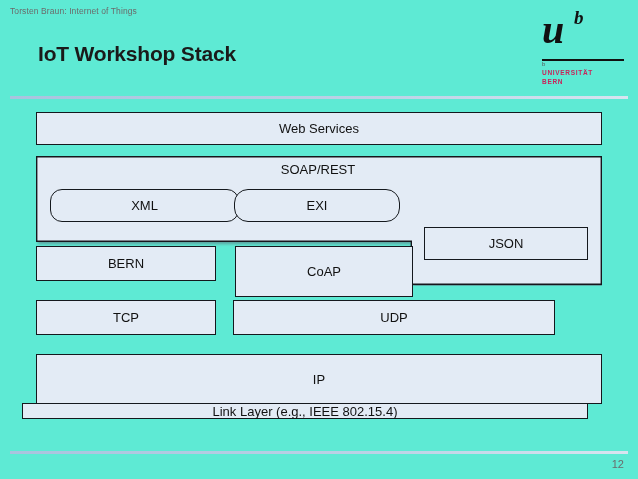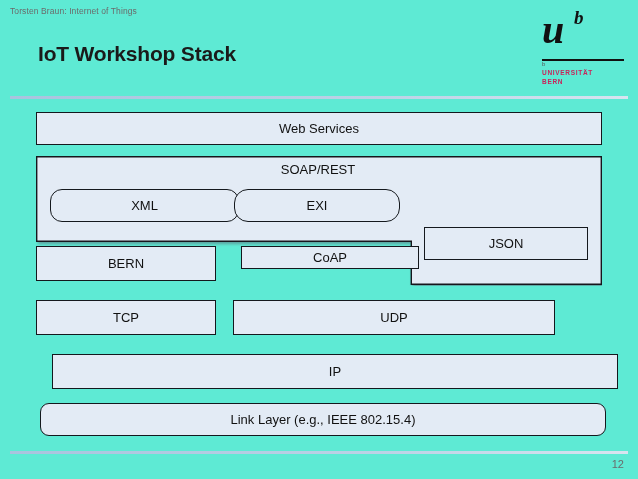--- a/index.html
+++ b/index.html
@@ -211,36 +211,36 @@
     <div class="box" style="left:234px; top:189px; width:166px; height:33px;border-radius:14px;">
       <span>EXI</span>
     </div>
     <div class="box" style="left:424px; top:189px; width:164px; height:33px;margin-top:38px;">
       <span>JSON</span>
     </div>
 
     <div class="box" style="left:36px; top:246px; width:180px; height:35px;">
       <span>BERN</span>
     </div>
-    <div class="box" style="left:241px; top:246px; width:178px; height:23px;">
+    <div class="box" style="left:235px; top:246px; width:178px; height:51px;">
       <span>CoAP</span>
     </div>
 
     <div class="box" style="left:36px; top:300px; width:180px; height:35px;">
       <span>TCP</span>
     </div>
     <div class="box" style="left:233px; top:300px; width:322px; height:35px;">
       <span>UDP</span>
     </div>
 
-    <div class="box" style="left:52px; top:354px; width:566px; height:35px;">
+    <div class="box" style="left:36px; top:354px; width:566px; height:50px;">
       <span>IP</span>
     </div>
 
-    <div class="box" style="left:40px; top:403px; width:566px; height:33px;border-radius:9px;">
+    <div class="box" style="left:22px; top:403px; width:566px; height:16px;">
       <span>Link Layer (e.g., IEEE 802.15.4)</span>
     </div>
 
   </div>
 
   <div class="rule-bottom"></div>
   <div class="footer-page">12</div>
 
 </div>
 

